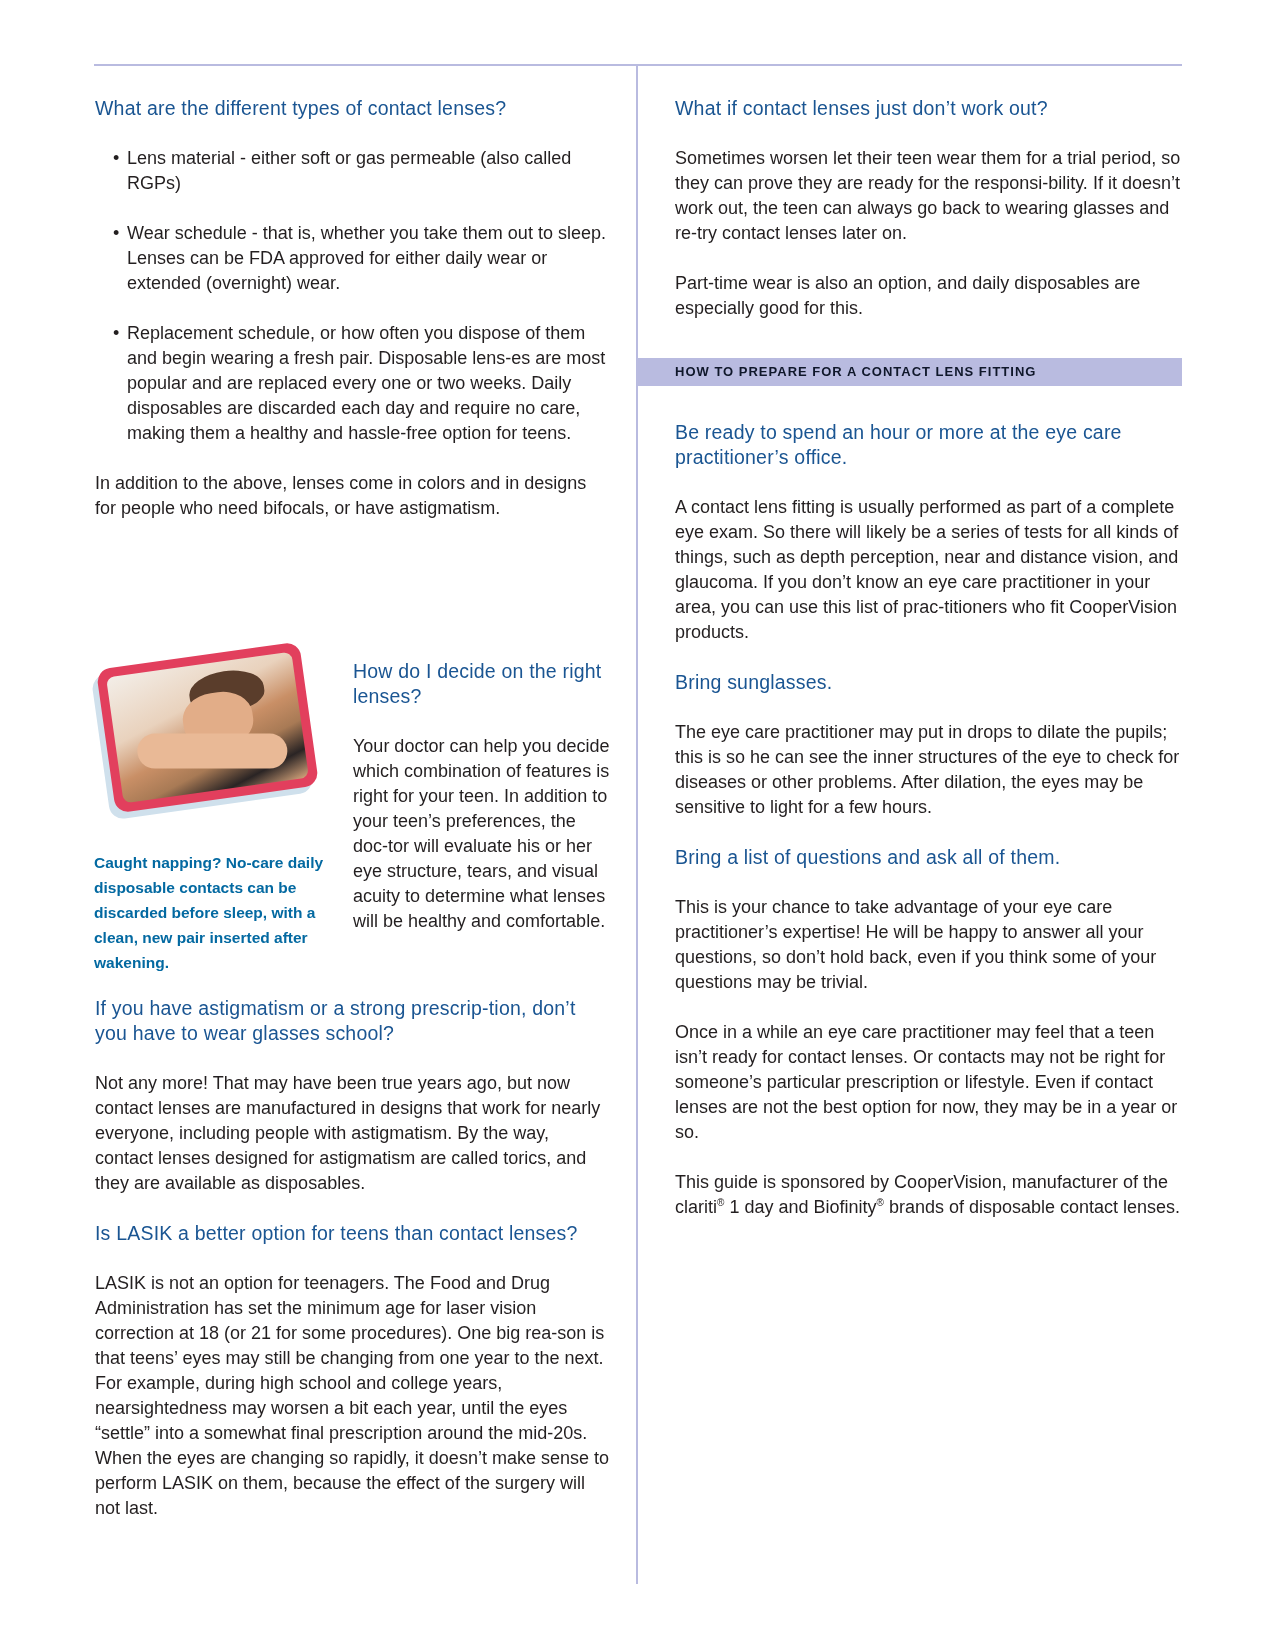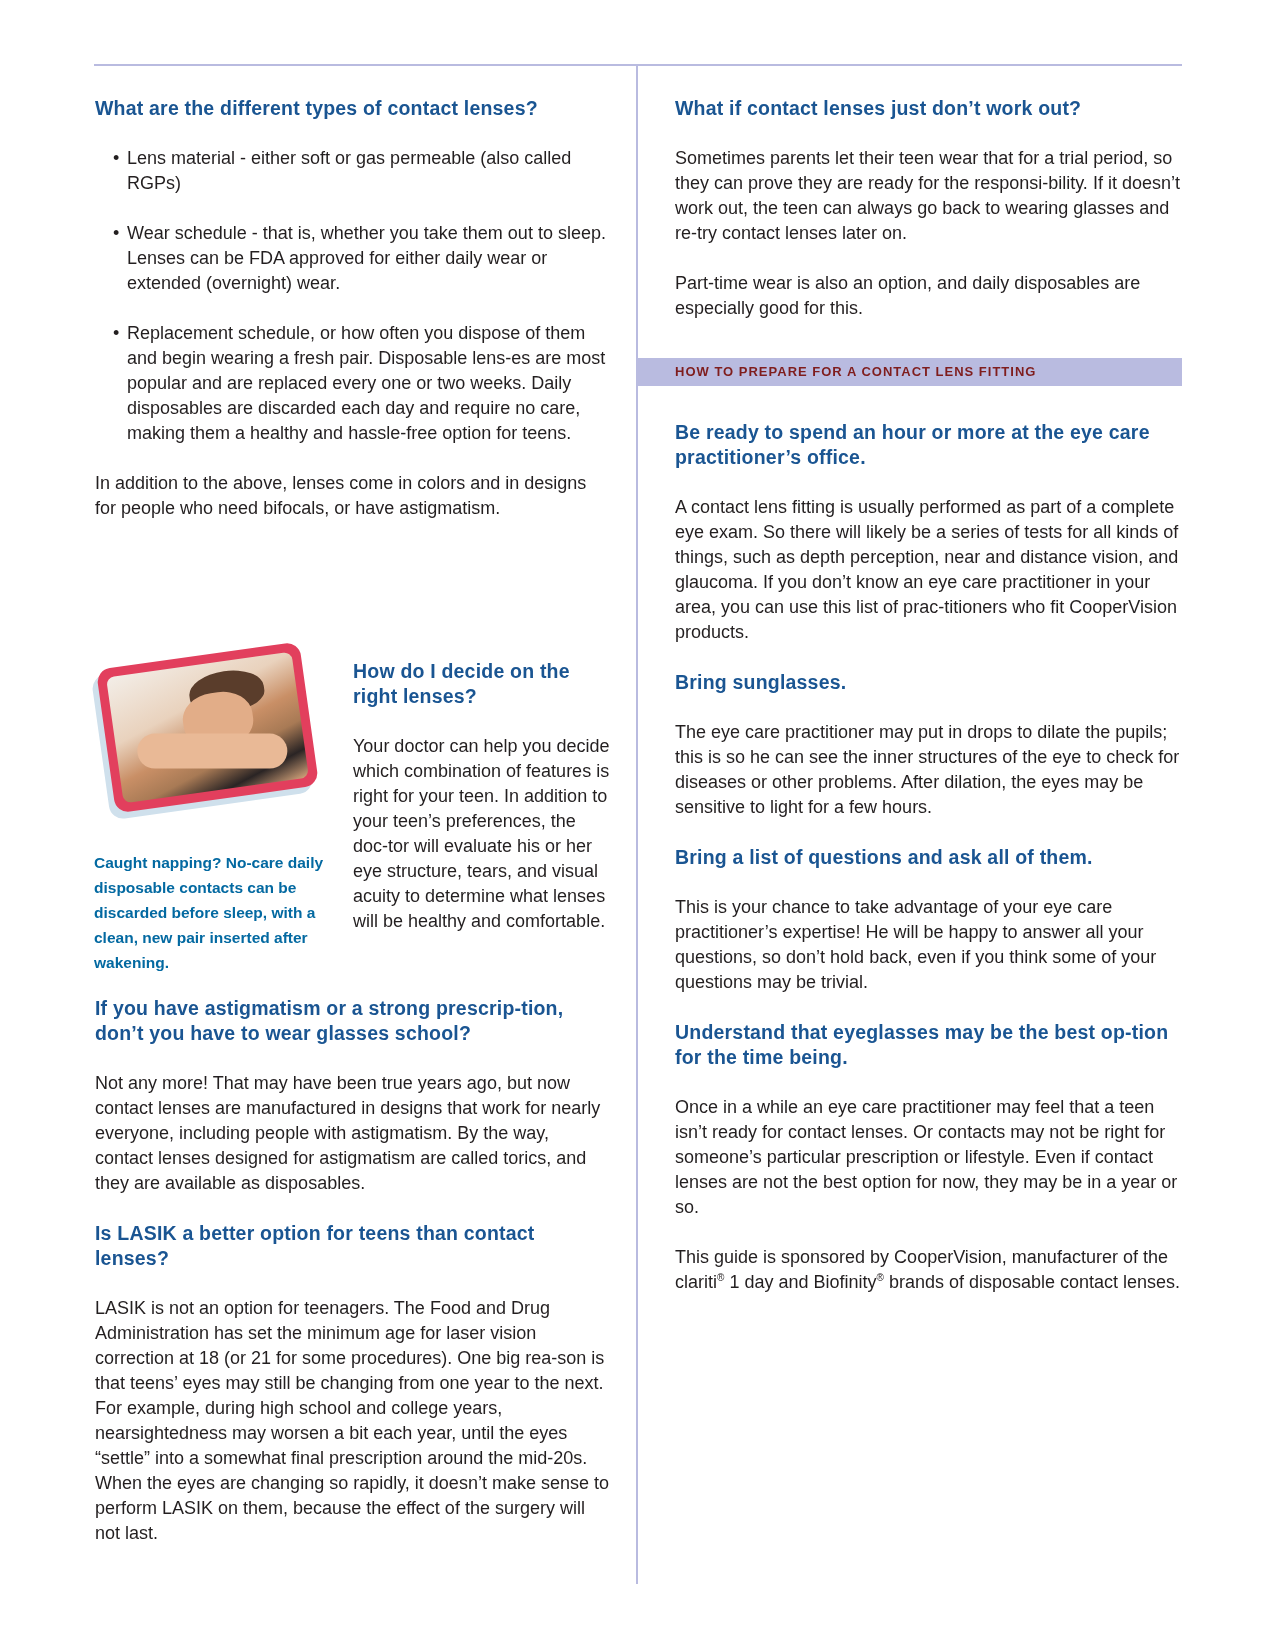--- a/index.html
+++ b/index.html
@@ -3,27 +3,27 @@
 <meta charset="utf-8">
 <style>
   html, body { margin:0; padding:0; background:#ffffff; }
   body { width:1275px; height:1650px; position:relative; overflow:hidden;
          font-family:"Liberation Sans", sans-serif; color:#231f20; }
   .top-rule { position:absolute; left:94px; top:64px; width:1088px; height:2px; background:#b9bbe0; }
   .col-rule { position:absolute; left:636px; top:64px; width:2px; height:1520px; background:#b9bbe0; }
   .col { position:absolute; top:96px; }
   .col.left { left:95px; width:515px; }
   .col.right { left:675px; width:510px; }
-  h2 { color:#1a5592; font-weight:bold; font-size:19.5px; line-height:25px; margin:0 0 25px 0; letter-spacing:0.2px; }
+  h2 { color:#1a5592; font-weight:normal; font-size:19.5px; line-height:25px; margin:0 0 25px 0; letter-spacing:0.2px; }
   p { font-size:18px; line-height:25px; margin:0 0 25px 0; }
   ul { list-style:none; margin:0; padding:0; }
   li { font-size:18px; line-height:25px; margin:0 0 25px 0; padding-left:32px; position:relative; }
   li .bullet { position:absolute; left:18px; top:0; }
   .banner { position:absolute; left:638px; top:358px; width:544px; height:28px; background:#b9bbe0; }
-  .banner span { position:absolute; left:37px; top:6px; color:#7f1d1d; font-weight:bold; font-size:13px; letter-spacing:1px; }
+  .banner span { position:absolute; left:37px; top:6px; color:#0f172a; font-weight:bold; font-size:13px; letter-spacing:1px; }
   .right-lower { position:absolute; left:675px; top:420px; width:510px; }
   .figure { position:absolute; left:95px; top:645px; width:240px; height:180px; }
   .photo-frame { position:absolute; left:10px; top:10px; width:205px; height:145px; background:#e23f5d; border-radius:14px; transform:rotate(-8deg); box-shadow:-6px 6px 0 #cfe0ec; }
   .photo { position:absolute; left:9px; top:9px; right:9px; bottom:9px; border-radius:8px;
            background:linear-gradient(160deg,#f3eee8 0%, #e9d2bd 35%, #c98f66 55%, #a87a55 70%, #2a2424 85%, #d9a77d 100%); overflow:hidden; }
   .photo .hair { position:absolute; left:80px; top:10px; width:75px; height:40px; background:#5a3d2b; border-radius:50% 50% 40% 40%; }
   .photo .face { position:absolute; left:70px; top:30px; width:70px; height:55px; background:#e2ad88; border-radius:45%; }
   .photo .arm { position:absolute; left:20px; top:70px; width:150px; height:35px; background:#e9b996; border-radius:20px; transform:rotate(8deg); }
   .caption { position:absolute; left:94px; top:850px; width:240px; color:#0369a1; font-weight:bold; font-size:15.5px; line-height:25px; }
   .side-text { position:absolute; left:353px; top:646px; width:260px;margin-top:13px; }
@@ -65,31 +65,30 @@
 
 <div class="left-lower">
   <h2>If you have astigmatism or a strong prescrip-tion, don’t you have to wear glasses school?</h2>
   <p>Not any more! That may have been true years ago, but now contact lenses are manufactured in designs that work for nearly everyone, including people with astigmatism. By the way, contact lenses designed for astigmatism are called torics, and they are available as disposables.</p>
   <h2>Is LASIK a better option for teens than contact lenses?</h2>
   <p>LASIK is not an option for teenagers. The Food and Drug Administration has set the minimum age for laser vision correction at 18 (or 21 for some procedures). One big rea-son is that teens’ eyes may still be changing from one year to the next. For example, during high school and college years, nearsightedness may worsen a bit each year, until the eyes “settle” into a somewhat final prescription around the mid-20s. When the eyes are changing so rapidly, it doesn’t make sense to perform LASIK on them, because the effect of the surgery will not last.</p>
 </div>
 
 <div class="col right">
   <h2>What if contact lenses just don’t work out?</h2>
-  <p>Sometimes parents let their teen wear that for a trial period, so they can prove they are ready for the responsi-bility. If it doesn’t work out, the teen can always go back to wearing glasses and re-try contact lenses later on.</p>
+  <p>Sometimes worsen let their teen wear them for a trial period, so they can prove they are ready for the responsi-bility. If it doesn’t work out, the teen can always go back to wearing glasses and re-try contact lenses later on.</p>
   <p>Part-time wear is also an option, and daily disposables are especially good for this.</p>
 </div>
 
 <div class="banner">
   <span>HOW TO PREPARE FOR A CONTACT LENS FITTING</span>
 </div>
 
 <div class="right-lower">
   <h2>Be ready to spend an hour or more at the eye care practitioner’s office.</h2>
   <p>A contact lens fitting is usually performed as part of a complete eye exam. So there will likely be a series of tests for all kinds of things, such as depth perception, near and distance vision, and glaucoma. If you don’t know an eye care practitioner in your area, you can use this list of prac-titioners who fit CooperVision products.</p>
   <h2>Bring sunglasses.</h2>
   <p>The eye care practitioner may put in drops to dilate the pupils; this is so he can see the inner structures of the eye to check for diseases or other problems. After dilation, the eyes may be sensitive to light for a few hours.</p>
   <h2>Bring a list of questions and ask all of them.</h2>
   <p>This is your chance to take advantage of your eye care practitioner’s expertise! He will be happy to answer all your questions, so don’t hold back, even if you think some of your questions may be trivial.</p>
-  <h2>Understand that eyeglasses may be the best op-tion for the time being.</h2>
   <p>Once in a while an eye care practitioner may feel that a teen isn’t ready for contact lenses. Or contacts may not be right for someone’s particular prescription or lifestyle. Even if contact lenses are not the best option for now, they may be in a year or so.</p>
   <p class="sponsor"><span>This guide is sponsored by CooperVision, manufacturer of the clariti</span><sup>®</sup><span> 1 day and Biofinity</span><sup>®</sup><span> brands of disposable contact lenses.</span></p>
 </div>
 
 </body></html>

